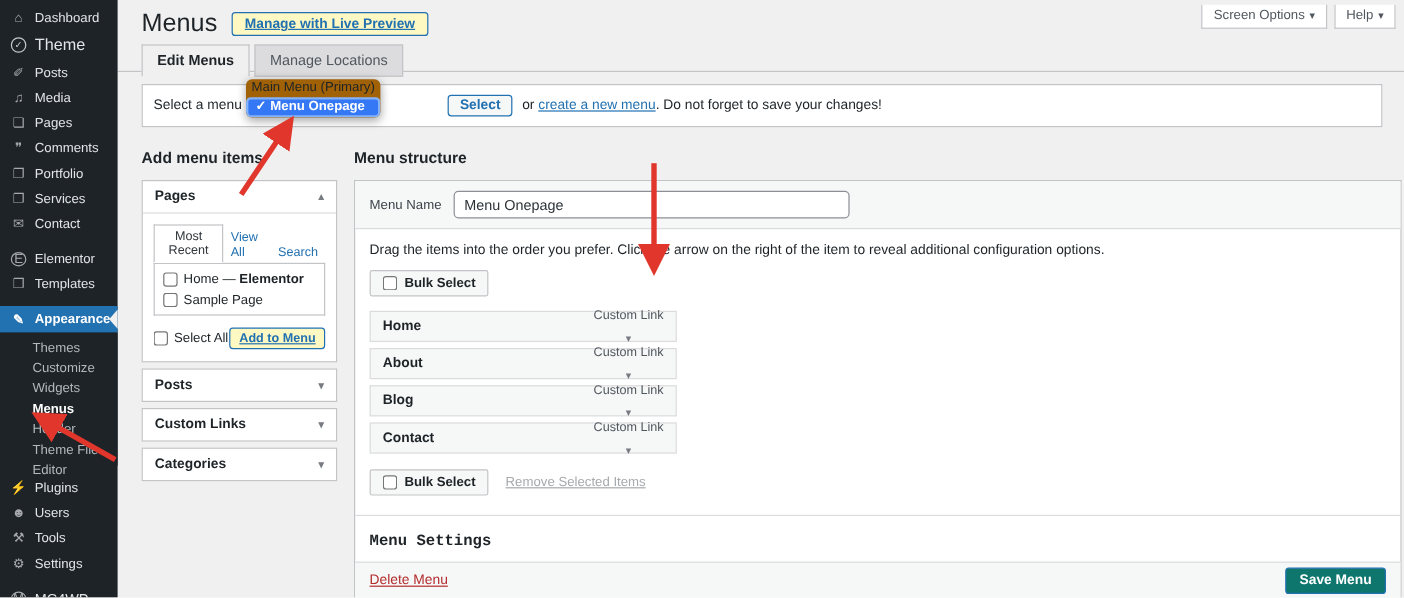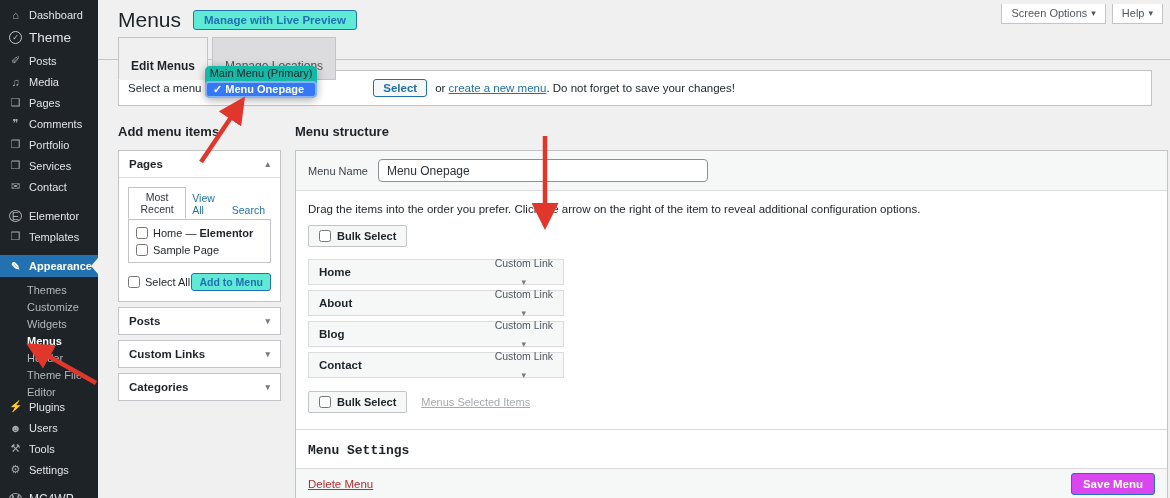--- a/index.html
+++ b/index.html
@@ -22,34 +22,34 @@
   .circ { border:1.2px solid #a7aaad; border-radius:50%; width:12px; height:12px; line-height:10px; font-size:8px; display:inline-block; }
 
   
   .content { position:absolute; left:98px; top:0; right:0; bottom:0; background:#f0f0f1; }
 
   .top-actions { position:absolute; top:4px; z-index:3; display:flex; gap:6px; right:7px; }
   .top-btn { background:#fff; border:1px solid #c3c4c7; border-top:none; font-size:11px; color:#50575e; padding:3px 9px 4px; display:flex; align-items:center; gap:4px; cursor:pointer; }
 
   .page-head { position:absolute; left:20px; top:8px; display:flex; align-items:center; gap:12px; }
   .page-title { font-size:21px; font-weight:400; color:#1d2327; }
-  .btn-outline { background:#5eead4; border:1px solid #2271b1; color:#2271b1; border-radius:3px; font-size:11.5px; font-weight:600; padding:3px 10px; cursor:pointer; white-space:nowrap; }
+  .btn-outline { background:#fef9c3; border:1px solid #2271b1; color:#2271b1; border-radius:3px; font-size:11.5px; font-weight:600; padding:3px 10px; cursor:pointer; white-space:nowrap;text-decoration:underline; }
 
   .tabs { position:absolute; left:20px; top:37px; display:flex; z-index:2; }
-  .tab { font-size:12px; padding:21px 12px 6px; border:1px solid #c3c4c7; margin-right:4px; cursor:pointer; }
+  .tab { font-size:12px; padding:5px 12px 6px; border:1px solid #c3c4c7; margin-right:4px; cursor:pointer; }
   .tab.active { background:#f0f0f1; font-weight:bold; border-bottom-color:#f0f0f1; color:#1d2327; }
   .tab.inactive { background:#dcdcde; color:#50575e; }
   .tabs-line { position:absolute; left:0; right:0; top:59px; height:1px; background:#c3c4c7; }
 
   .notice-box { position:absolute; left:20px; right:18px; top:70px; height:36px; background:#fff; border:1px solid #c3c4c7; display:flex; align-items:center; font-size:11.5px; padding-left:9px; }
   .notice-box .spacer-select { width:128px; }
   .btn-select { background:#f6f7f7; border:1px solid #2271b1; color:#2271b1; border-radius:3px; font-size:11.5px; font-weight:600; padding:2px 9px; margin:0 8px 0 6px; cursor:pointer; }
   a.link { color:#2271b1; text-decoration:underline; cursor:pointer; }
 
-  .dropdown-pop { position:absolute; left:107px; top:66px; width:112px; z-index:4; background:#14b8a6; border-radius:5px; box-shadow:0 2px 8px rgba(0,0,0,.35); font-size:11px; overflow:hidden; }
+  .dropdown-pop { position:absolute; left:107px; top:66px; width:112px; z-index:4; background:#a16207; border-radius:5px; box-shadow:0 2px 8px rgba(0,0,0,.35); font-size:11px; overflow:hidden; }
   .dd-opt { height:15px; line-height:15px; text-align:center; color:#1d2327; }
   .dd-opt.sel { background:#3478f5; color:#fff; font-weight:bold; text-align:left; padding-left:6px; border:2px solid #85b2f7; border-radius:4px; height:17px; line-height:13px; }
 
   .col-head { position:absolute; font-size:13px; font-weight:bold; color:#1d2327; }
 
   
   .left-col { position:absolute; left:20px; top:150px; width:163px; }
   .panel { background:#fff; border:1px solid #c3c4c7; }
   .acc-head { display:flex; justify-content:space-between; align-items:center; padding:7px 10px; font-size:11.5px; font-weight:bold; cursor:pointer; }
   .acc-head .chev { color:#787c82; font-size:9px; }
@@ -78,21 +78,21 @@
   .mi-type .chev { color:#787c82; font-size:9px; cursor:pointer; }
   .bulk-row2 { margin-top:13px; display:flex; align-items:center; gap:14px; }
   .removed-link { color:#a7aaad; text-decoration:underline; font-size:11px; cursor:default; }
   .settings-sep { border-top:1px solid #dcdcde; margin:16px -12px 0; }
   .settings-head { font-weight:bold; font-size:13px; margin-top:13px;font-family:Liberation Mono, monospace; }
   .settings-row { display:flex; align-items:center; margin-top:12px; }
   .settings-label { width:168px; color:#50575e; font-size:11px; }
   .settings-chk { display:flex; align-items:center; gap:6px; font-size:11px; }
   .panel-foot { position:absolute; left:0; right:0; bottom:0; height:30px; background:#f6f7f7; border-top:1px solid #dcdcde; display:flex; align-items:center; justify-content:space-between; padding:0 12px; }
   .delete-link { color:#b32d2e; text-decoration:underline; font-size:11.5px; cursor:pointer; }
-  .btn-primary { background:#d946ef; border:1px solid #2271b1; color:#fff; border-radius:3px; font-size:11.5px; font-weight:600; padding:4px 11px; cursor:pointer; }
+  .btn-primary { background:#0f766e; border:1px solid #2271b1; color:#fff; border-radius:3px; font-size:11.5px; font-weight:600; padding:4px 11px; cursor:pointer; }
 
   .arrows { position:absolute; left:0; top:0; width:1170px; height:498px; pointer-events:none; z-index:9; }
 </style>
 </head>
 <body>
 
 <div class="sidebar">
   <div class="sb-item">
     <span class="ico">⌂</span>
     <span>Dashboard</span>
@@ -310,21 +310,21 @@
               <span>Custom Link</span>
               <span class="chev">▾</span>
             </span>
         </div>
       </div>
       <div class="bulk-row2">
         <div class="chip">
           <input type="checkbox" style="">
           <span>Bulk Select</span>
         </div>
-        <span class="removed-link">Menus Selected Items</span>
+        <span class="removed-link">Remove Selected Items</span>
       </div>
       <div class="settings-sep"></div>
       <div class="settings-head">Menu Settings</div>
       <div class="settings-row">
         <span class="settings-label">Auto add pages</span>
         <span class="settings-chk">
           <input type="checkbox" style="">
           <span>Automatically add new top-level pages to this menu</span>
         </span>
       </div>

